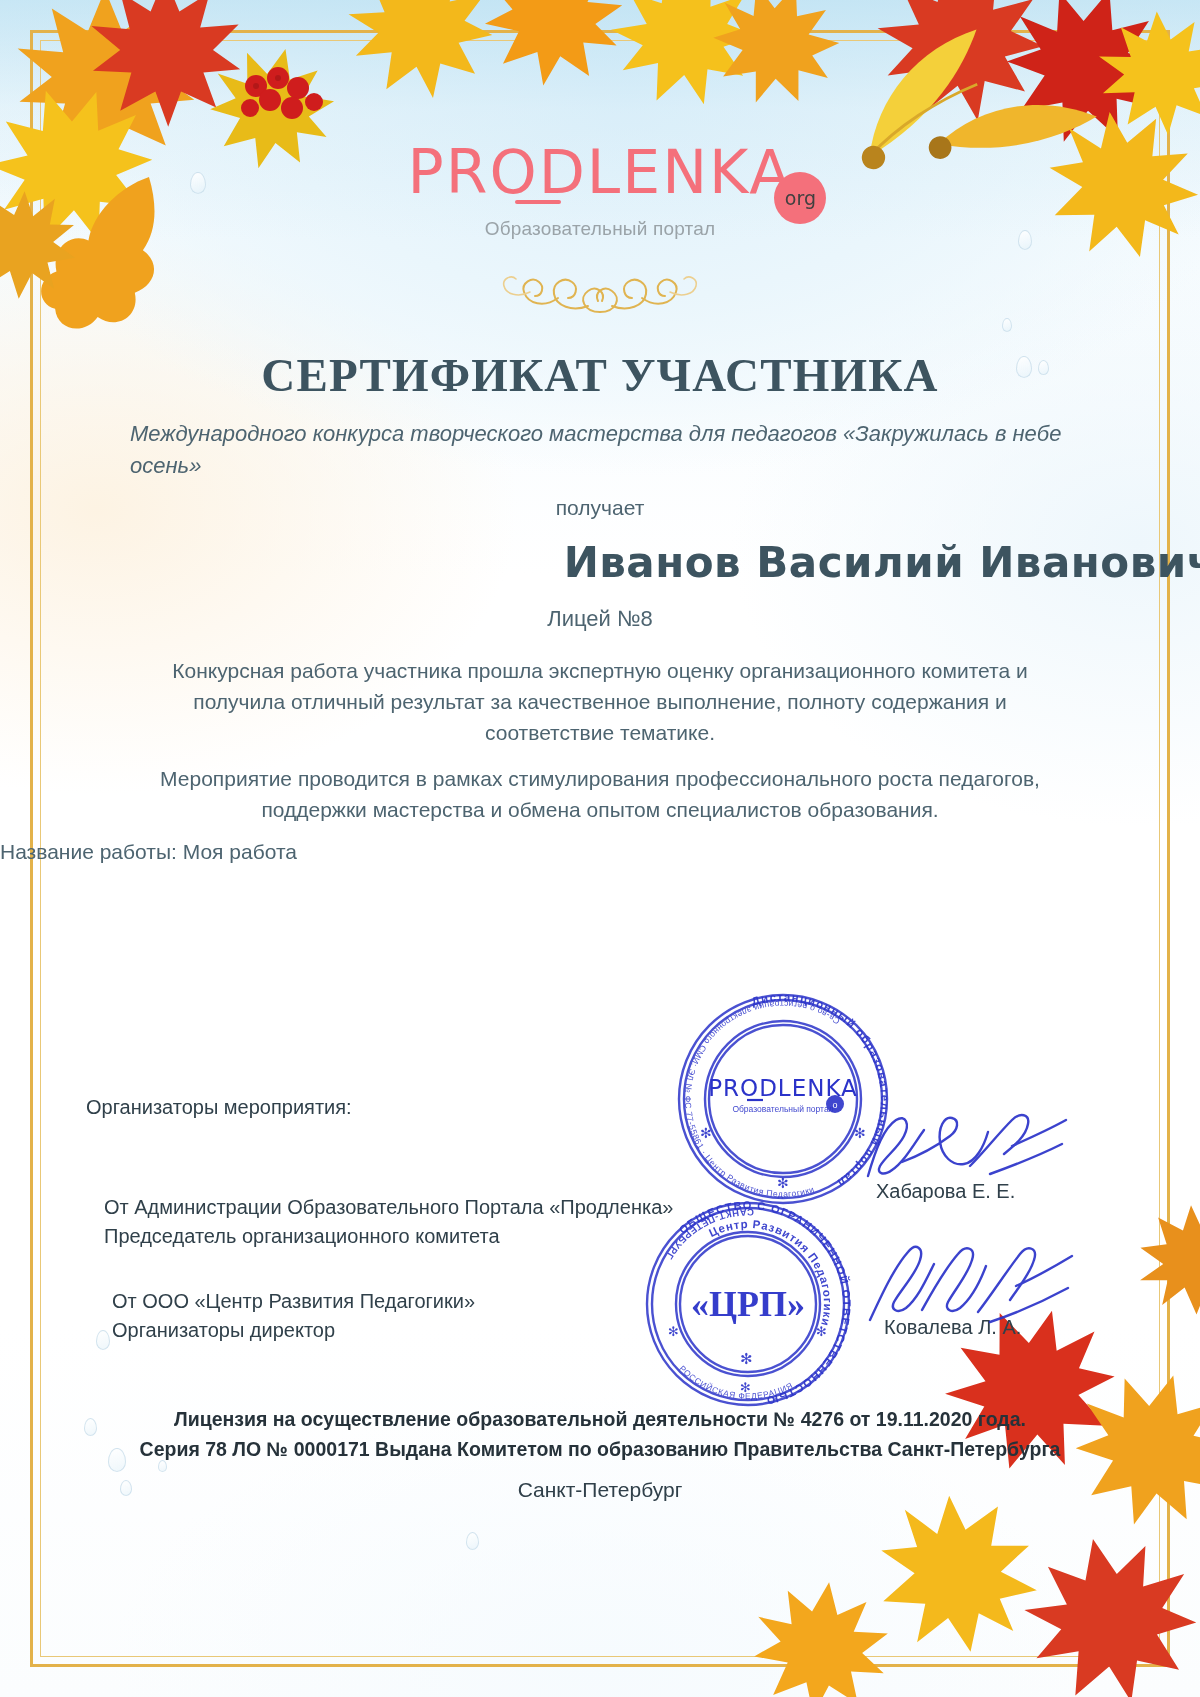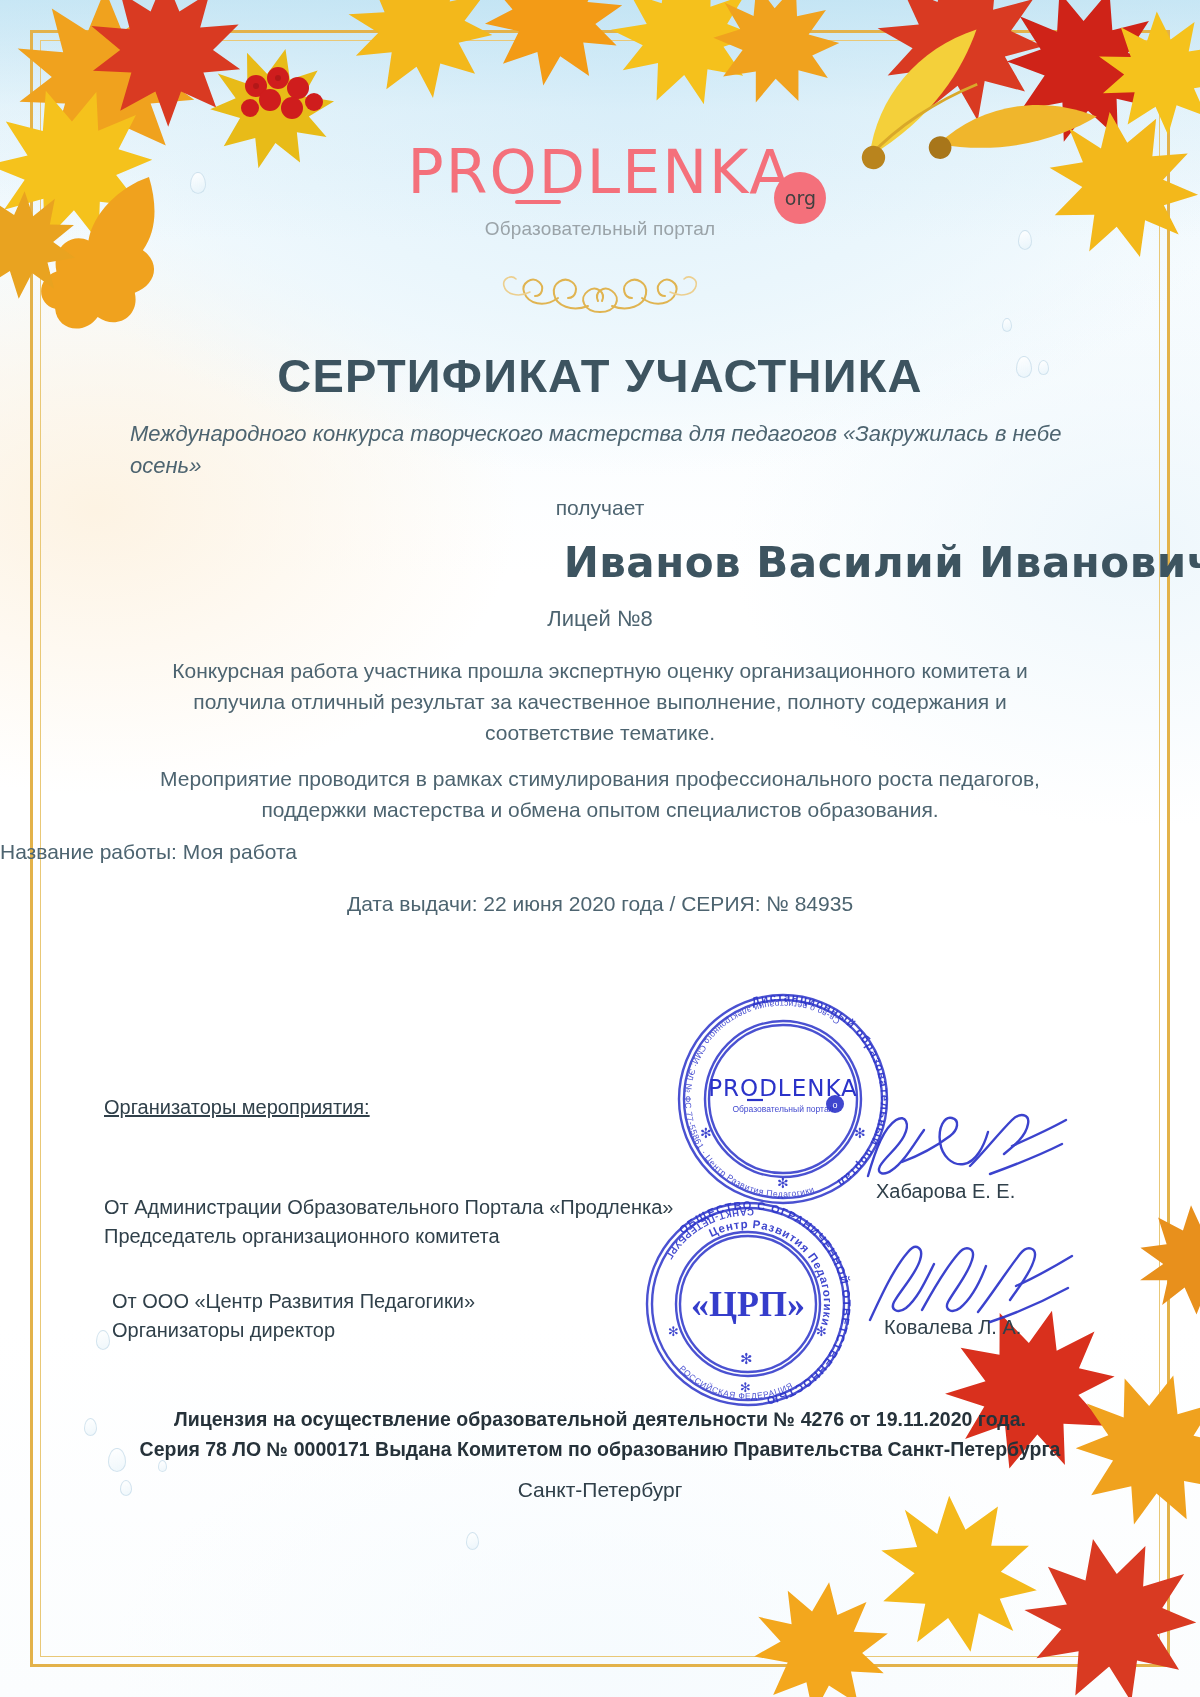--- a/index.html
+++ b/index.html
@@ -137,21 +137,21 @@
     width: 240px;
     height: 64px;
   }
 
   
   .cert-title {
     position: absolute;
     left: 0; top: 348px;
     width: 1200px;
     text-align: center;
-    font-family: Liberation Sans, sans-serif;
+    font-family: Liberation Serif, serif;
     font-size: 47px;
     font-weight: bold;
     letter-spacing: 1.2px;
     color: #3d5460;
   }
   .cert-subtitle {
     position: absolute;
     left: 130px; top: 418px;
     width: 940px;
     font-size: 22px;
@@ -212,24 +212,23 @@
     left: 0; top: 892px;
     width: 1200px;
     text-align: center;
     font-size: 21px;
     color: #4d6470;
   }
 
   
   .organizers-label {
     position: absolute;
-    left: 104px; top: 1096px;
+    left: 86px; top: 1096px;
     font-size: 20px;
     color: #30404a;
-    text-decoration: underline;
   }
   .sig-block { position: absolute; }
   .sig-block .line1 {
     font-size: 20px;
     color: #30404a;
     white-space: nowrap;
   }
   .sig-block .line2 {
     font-size: 20px;
     color: #30404a;
@@ -420,21 +419,20 @@
     <div class="cert-title">СЕРТИФИКАТ УЧАСТНИКА</div>
     <div class="cert-subtitle">Международного конкурса творческого мастерства для педагогов «Закружилась в небе осень»</div>
     <div class="receives">получает</div>
     <div class="recipient">Иванов Василий Иванович</div>
     <div class="institution">Лицей №8</div>
 
     <div class="para para-1">Конкурсная работа участника прошла экспертную оценку организационного комитета и получила отличный результат за качественное выполнение, полноту содержания и соответствие тематике.</div>
     <div class="para para-2">Мероприятие проводится в рамках стимулирования профессионального роста педагогов, поддержки мастерства и обмена опытом специалистов образования.</div>
 
     <div class="work-title">Название работы: Моя работа</div>
-    <div class="issue-line">Дата выдачи: 22 июня 2020 года / СЕРИЯ: № 84935</div>
 
     <div class="organizers-label">Организаторы мероприятия:</div>
 
     <div class="sig-block sig-1">
       <div class="line1">От Администрации Образовательного Портала «Продленка»</div>
       <div class="line2">Председатель организационного комитета</div>
     </div>
     <div class="sig-name sig-name-1">Хабарова Е. Е.</div>
 
     <div class="sig-block sig-2">

